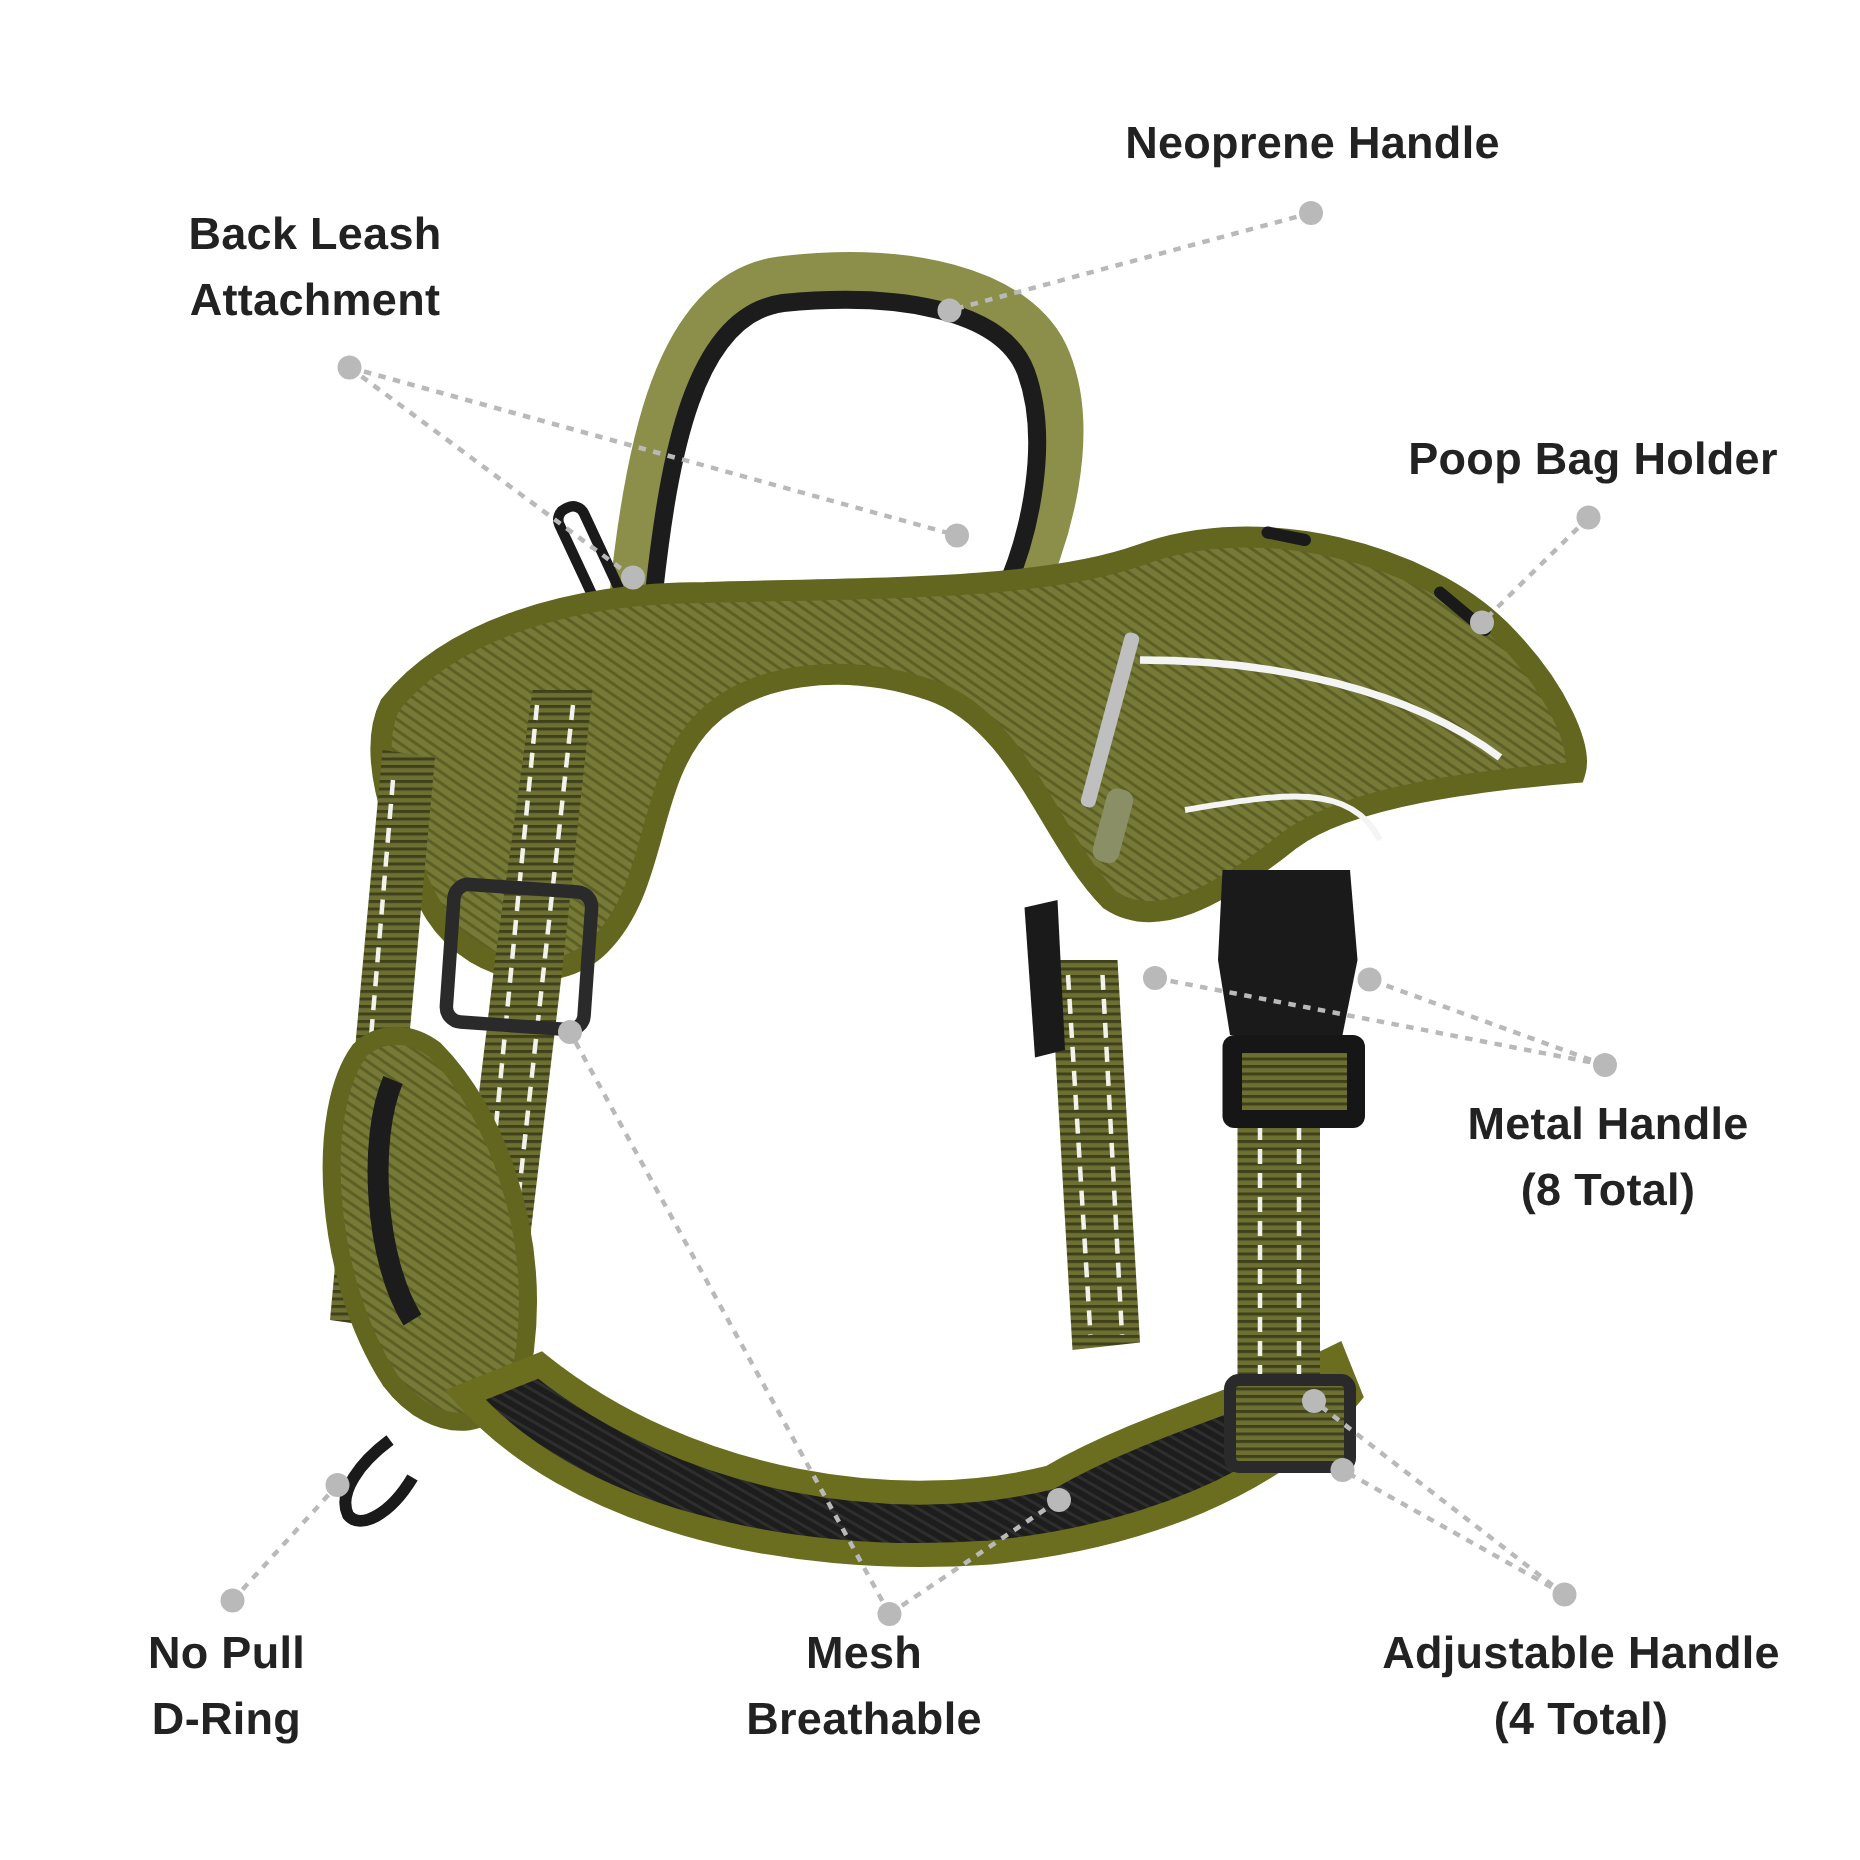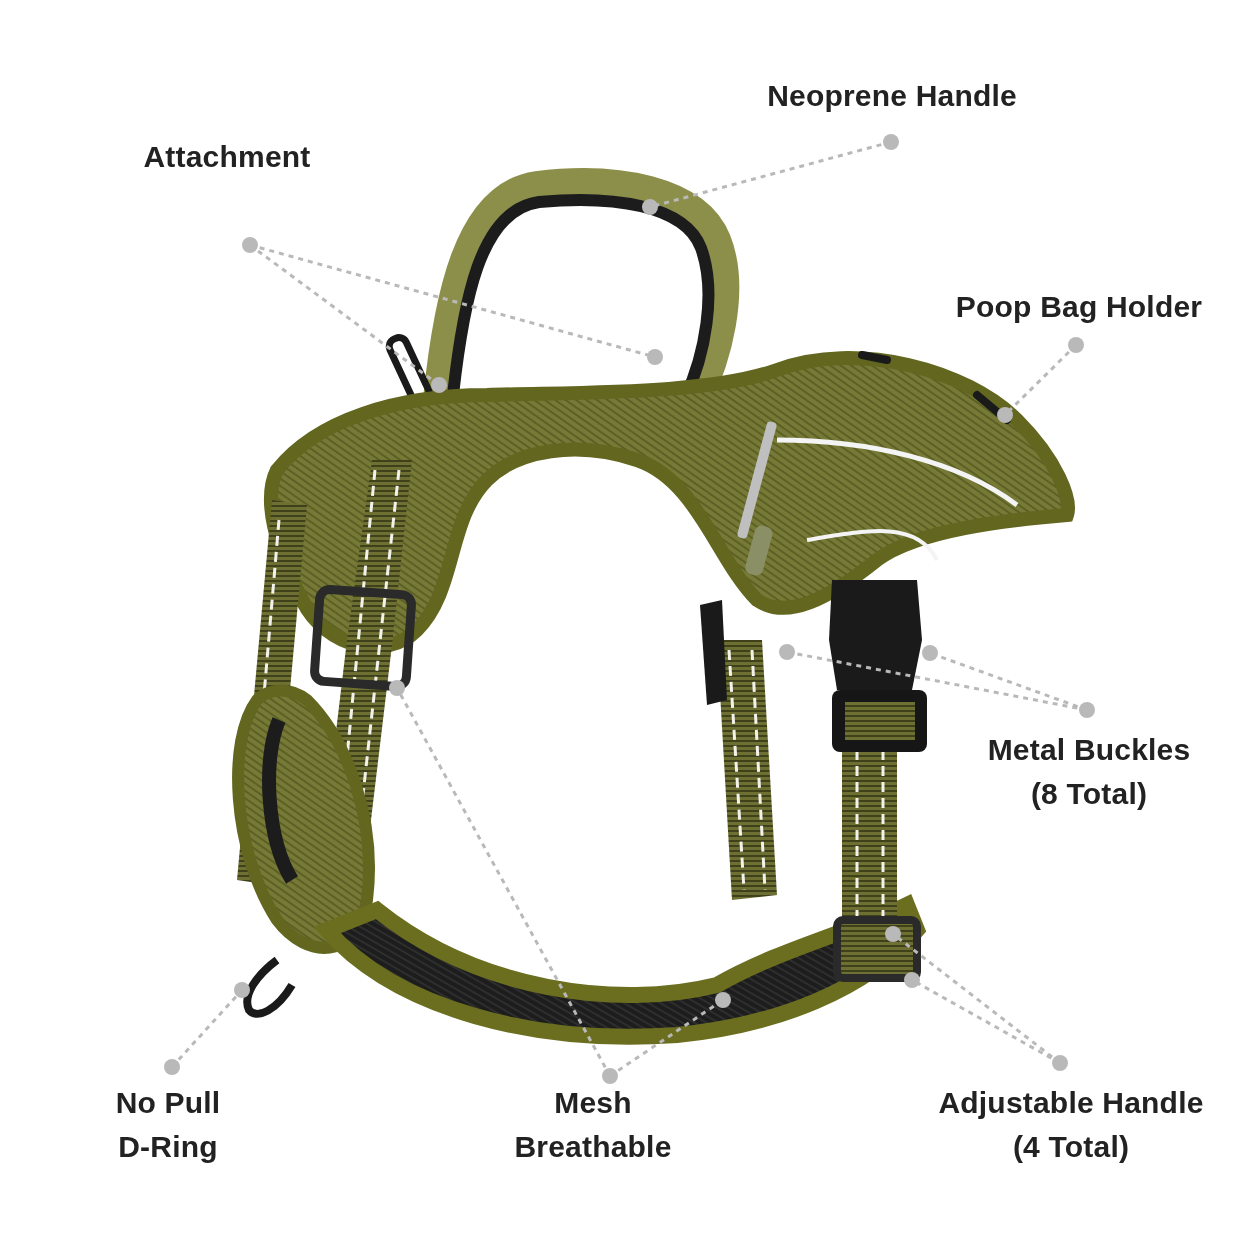--- a/index.html
+++ b/index.html
@@ -1,18 +1,18 @@
 <!DOCTYPE html>
 <html><head>
 <meta charset="utf-8">
 <style>
   html, body { margin: 0; padding: 0; background: #ffffff; }
   body { width: 1240px; height: 1240px; position: relative; overflow: hidden;
          font-family: "Liberation Sans", "DejaVu Sans", sans-serif; }
-  #stage { position: absolute; left: 0; top: 0; width: 1224px; height: 1240px; margin-left: 17px; }
+  #stage { position: absolute; left: 0; top: 0; width: 1224px; height: 1240px; }
   .label { position: absolute; color: #222222; font-weight: bold; font-size: 30px;
            line-height: 44px; text-align: center; white-space: nowrap; letter-spacing: 0.2px; }
   .label span { display: block; }
   svg { position: absolute; left: 0; top: 0; }
 </style>
 </head>
 <body>
 
 <div id="stage">
 
@@ -110,27 +110,28 @@
       <circle cx="876" cy="934" r="8" fill="#b9b9b9"></circle>
       <line x1="1043" y1="1063" x2="895" y2="980" stroke="#b9b9b9" stroke-width="3" stroke-dasharray="5 5"></line>
       <circle cx="895" cy="980" r="8" fill="#b9b9b9"></circle>
       <circle cx="1043" cy="1063" r="8" fill="#b9b9b9"></circle>
     </svg>
 
   <div class="label" style="top: 74px; left: 875px; transform: translateX(-50%);">
     <span>Neoprene Handle</span>
   </div>
   <div class="label" style="top: 135px; left: 210px; transform: translateX(-50%);">
+    <span>Back Leash</span>
     <span>Attachment</span>
   </div>
   <div class="label" style="top: 285px; left: 1062px; transform: translateX(-50%);">
     <span>Poop Bag Holder</span>
   </div>
   <div class="label" style="top: 728px; left: 1072px; transform: translateX(-50%);">
-    <span>Metal Buckles</span>
+    <span>Metal Handle</span>
     <span>(8 Total)</span>
   </div>
   <div class="label" style="top: 1081px; left: 151px; transform: translateX(-50%);">
     <span>No Pull</span>
     <span>D-Ring</span>
   </div>
   <div class="label" style="top: 1081px; left: 576px; transform: translateX(-50%);">
     <span>Mesh</span>
     <span>Breathable</span>
   </div>

